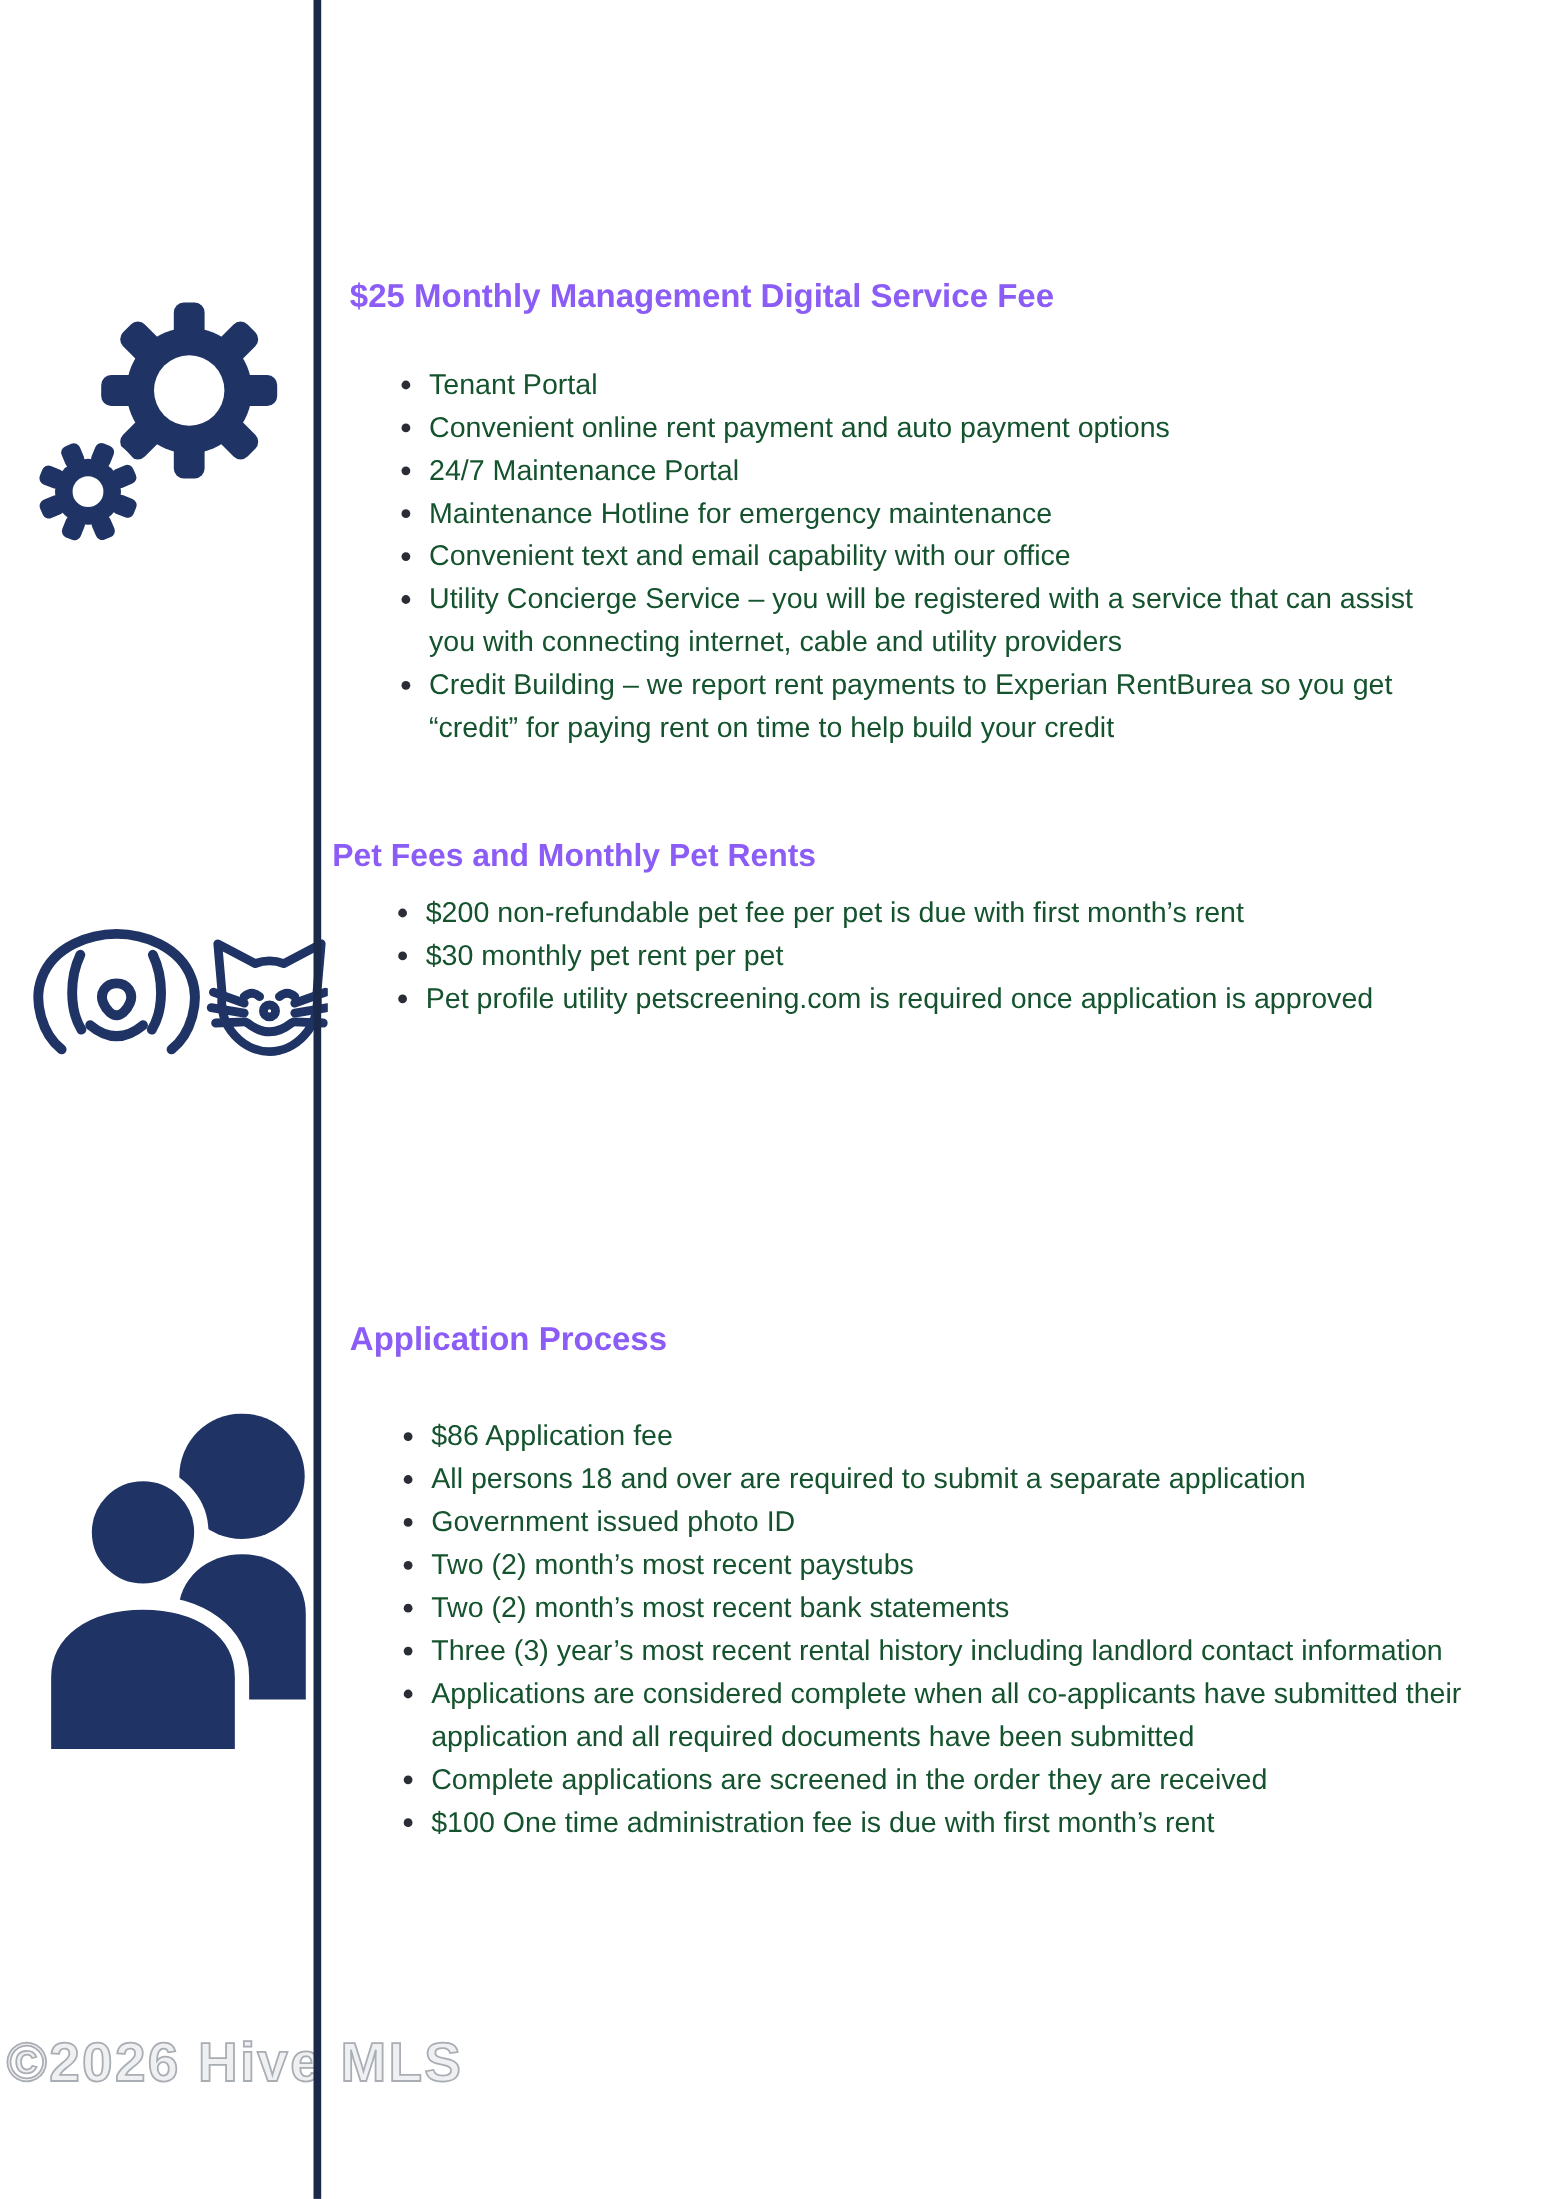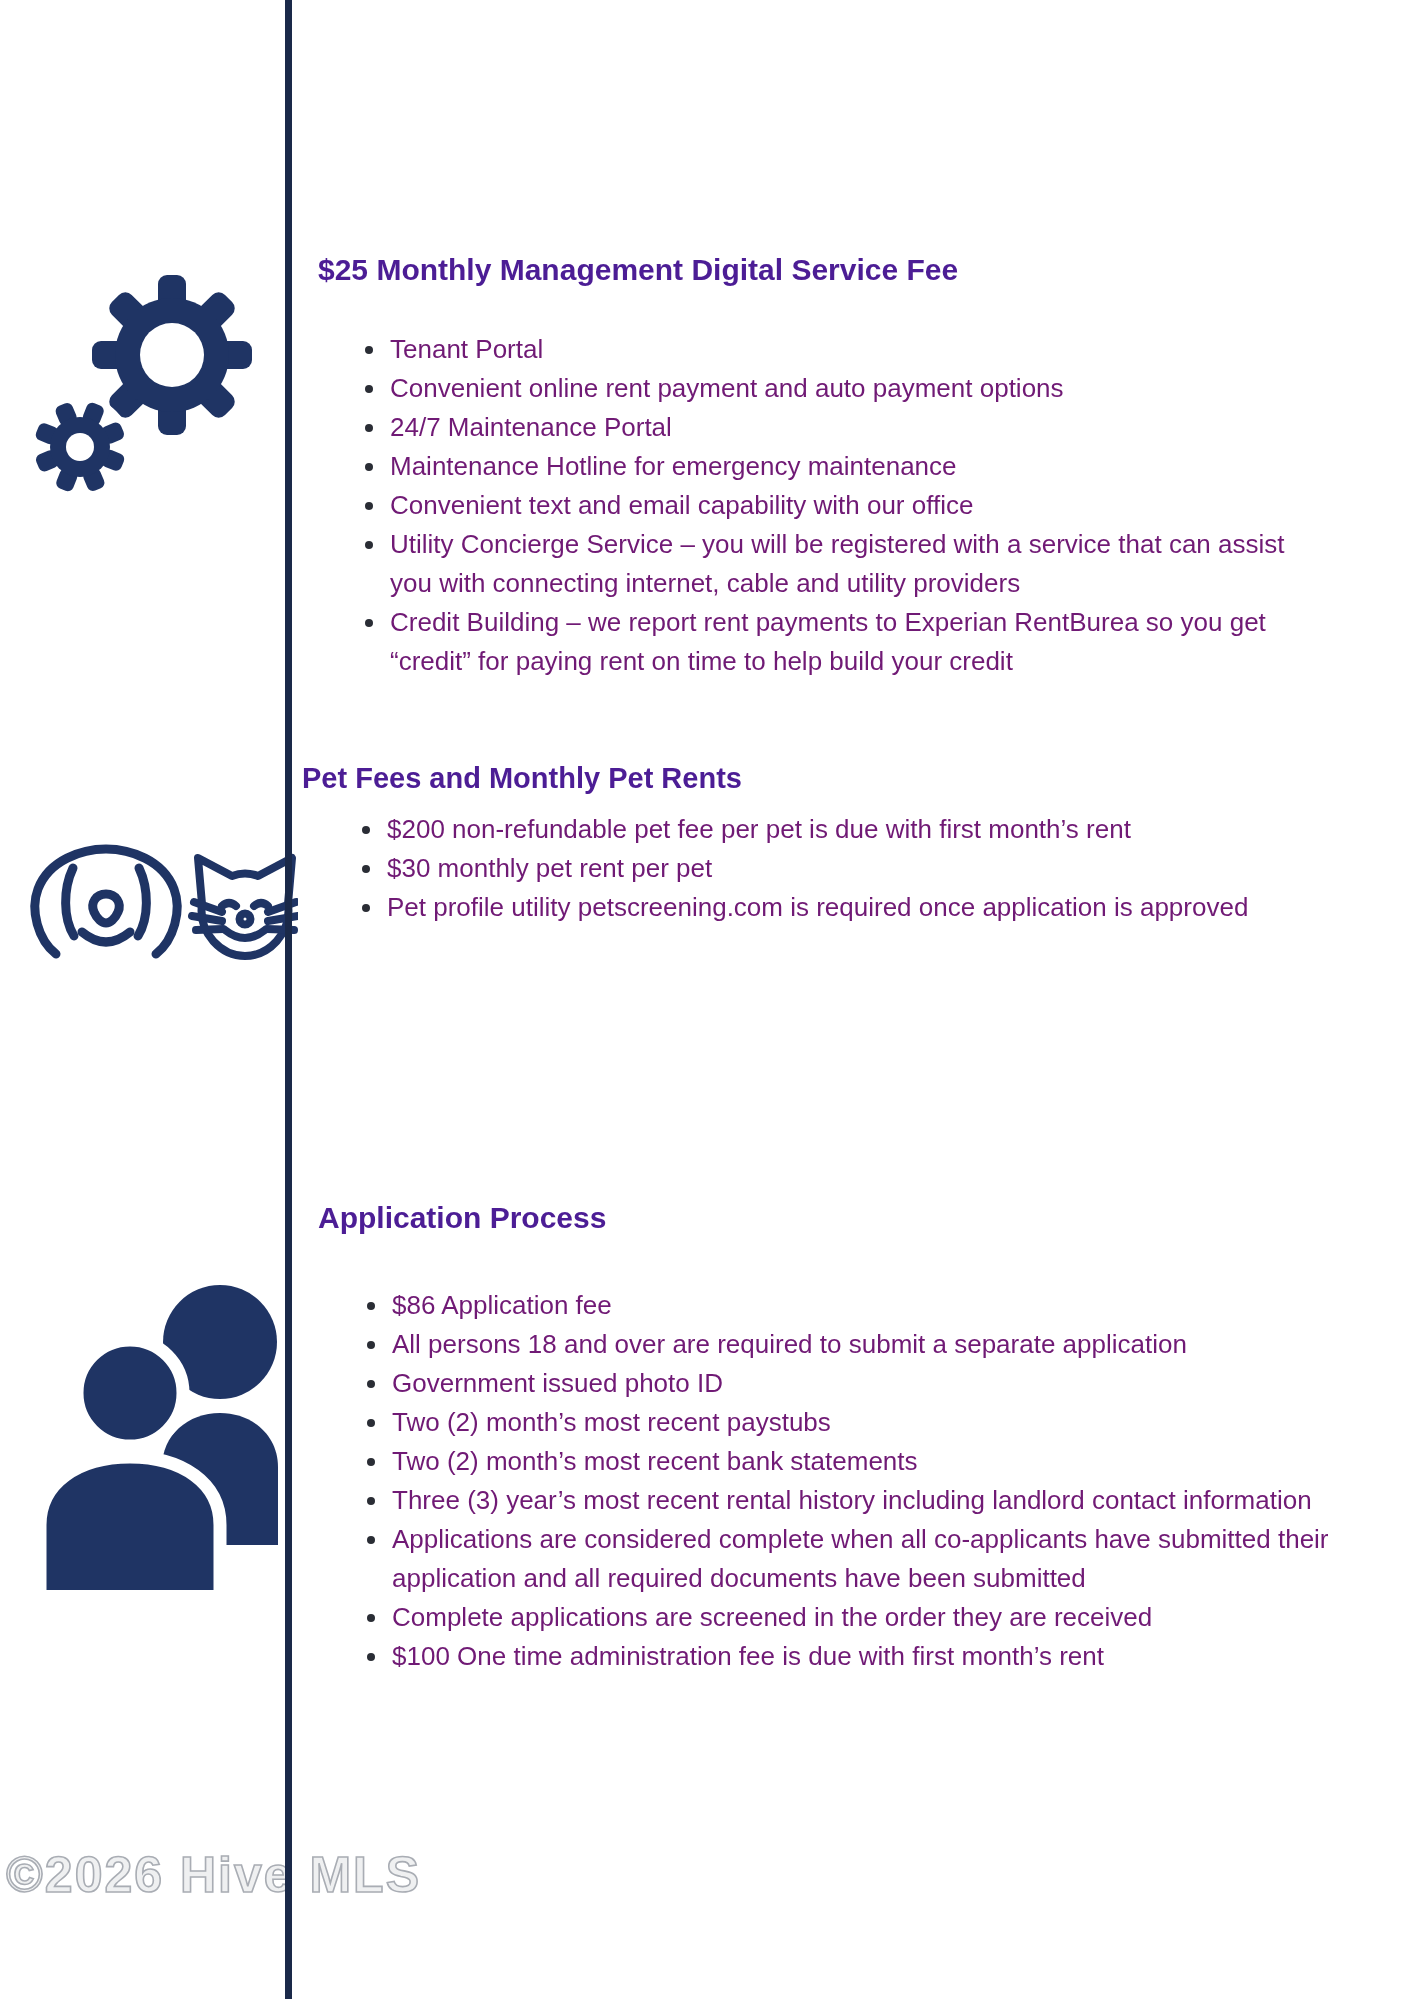--- a/index.html
+++ b/index.html
@@ -20,32 +20,32 @@
     z-index: 2;
   }
   .icon { position: absolute; z-index: 1; }
   .icon-gears  { left: 26px;  top: 268px; width: 228px; height: 230px; }
   .icon-pets   { left: 26px;  top: 842px; width: 272px; height: 126px; }
   .icon-people { left: 38px;  top: 1285px; width: 250px; height: 305px; }
 
   .sec { position: absolute; z-index: 1; }
   .sec h1, .sec .h2line {
     margin: 0;
-    color: #4c1d95;
+    color: #8b5cf6;
     font-weight: 700;
   }
   .sec1 { left: 318px; top: 250px; width: 1000px; }
   .sec1 h1 { font-size: 30px; line-height: 40px; }
   .sec1 ul { margin: 40px 0 0 0; padding-left: 70px; }
 
   .sec ul { list-style: disc; }
   .sec li {
     font-size: 26px;
     line-height: 39px;
-    color: #701a75;
+    color: #14532d;
     padding-left: 2px;
   }
   .sec li::marker { color: #2a2d35; }
 
   .sec2 { left: 302px; top: 755px; width: 1010px; }
   .sec2 .h2line { font-size: 29px; line-height: 47px; }
   .sec2 .intro {
     margin: 48px 0 0 0;
     font-size: 26px;
     line-height: 39px;

